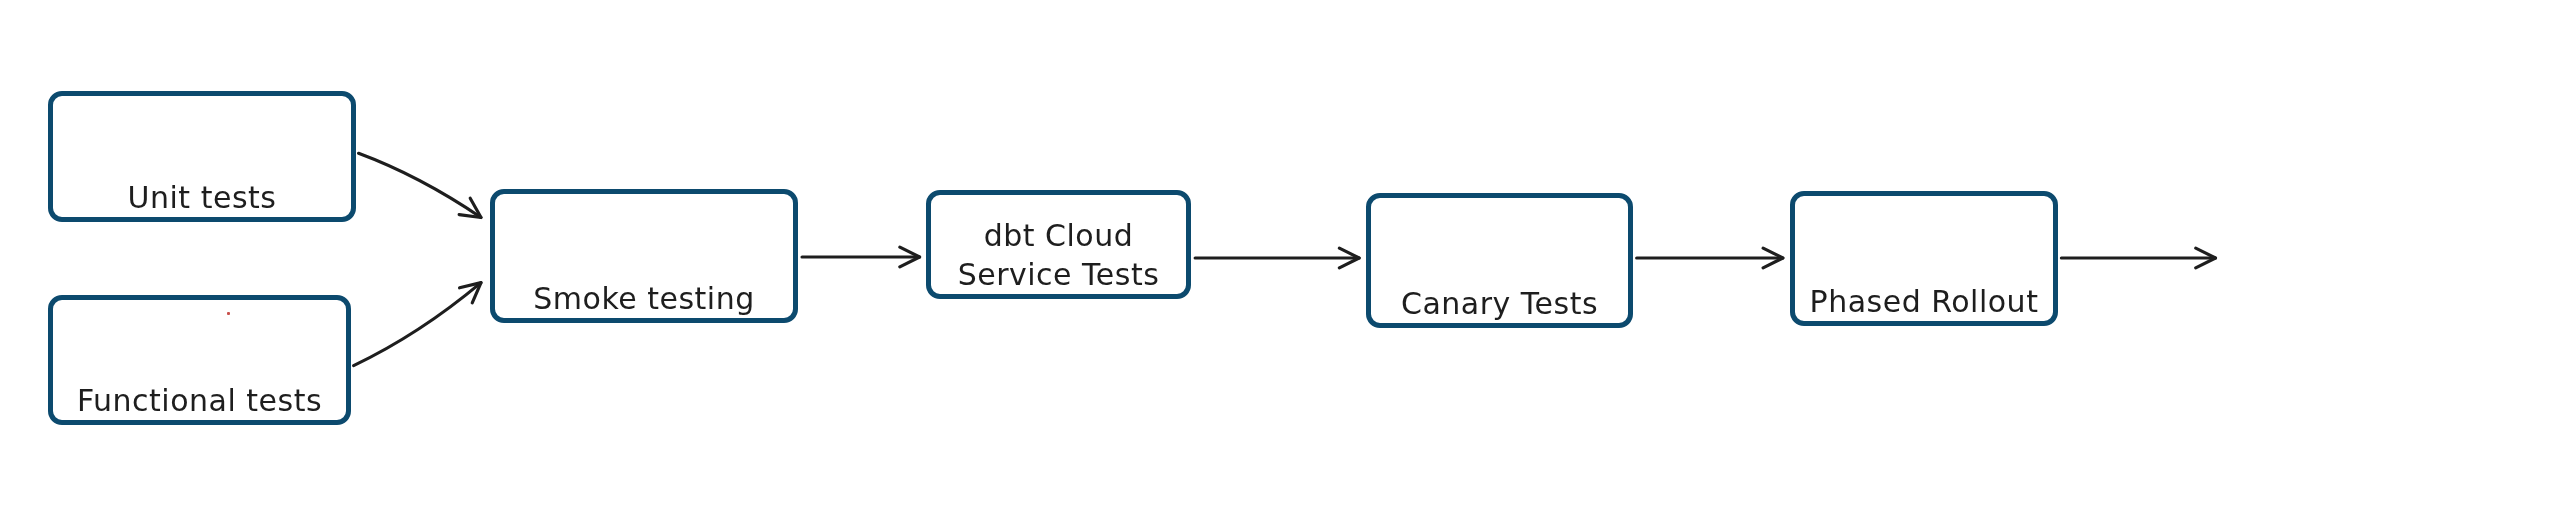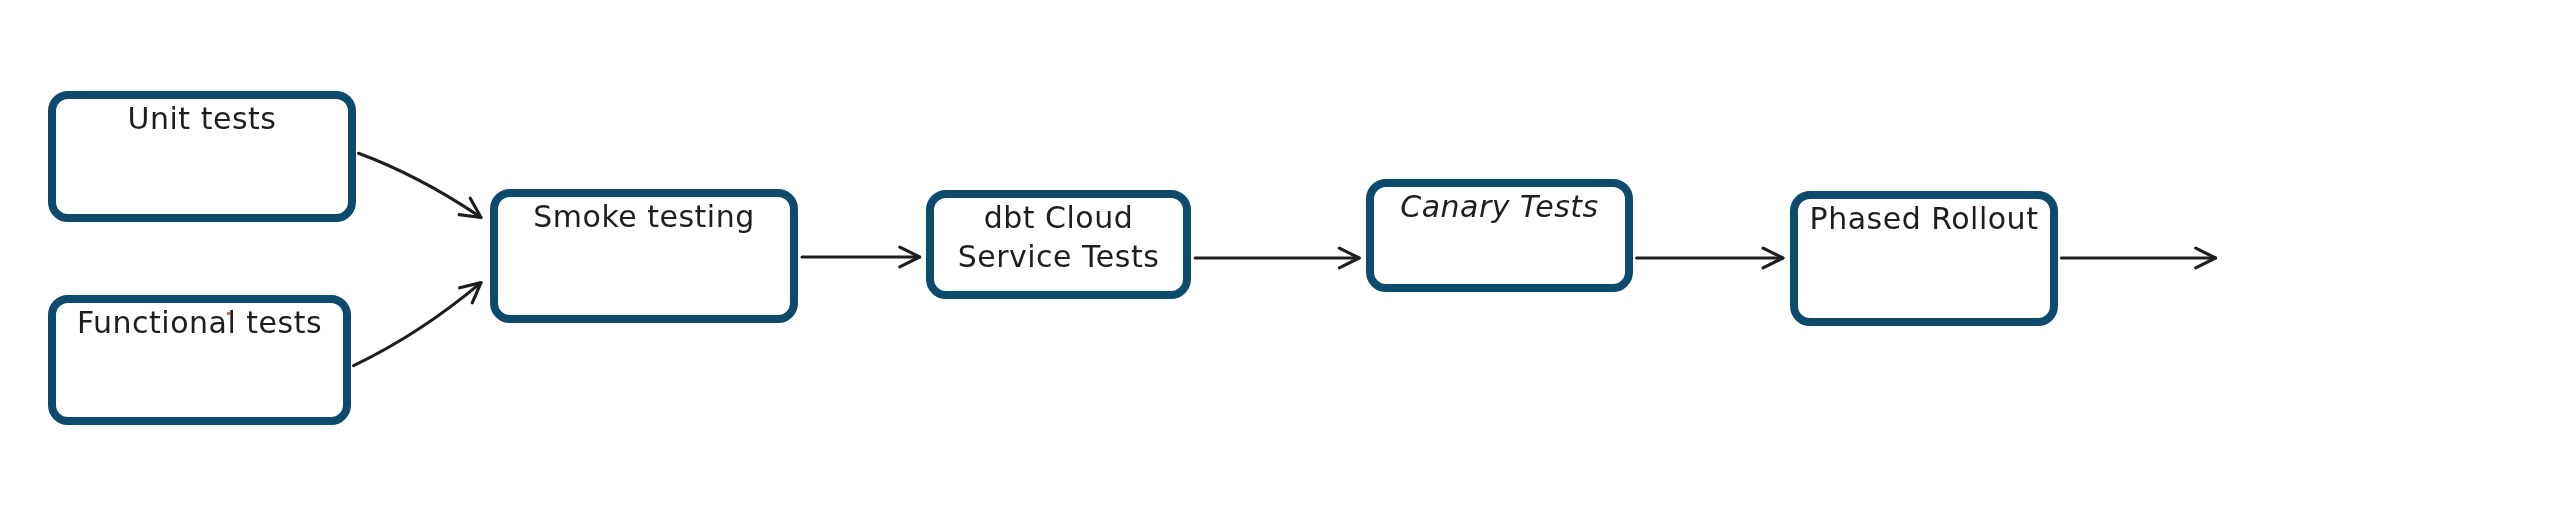--- a/index.html
+++ b/index.html
@@ -19,41 +19,41 @@
     position: absolute;
     left: 0;
     top: 0;
     width: 2576px;
     height: 510px;
     pointer-events: none;
   }
   .node {
     position: absolute;
     box-sizing: border-box;
-    border: 8px solid #0c4a6e;
-    border-radius: 20px;
+    border: 5px solid #0c4a6e;
+    border-radius: 14px;
     background: #ffffff;
     display: flex;
-    align-items: flex-start;
+    align-items: flex-end;
     justify-content: center;
     text-align: center;
   }
   .label {
     color: #1e1e1e;
     font-size: 30px;
     line-height: 1.3;
     white-space: pre-line;
     letter-spacing: 0.5px;
   }
   
   .n-unit       { left: 48px;   top: 91px;  width: 308px; height: 131px; }
   .n-functional { left: 48px;   top: 295px; width: 303px; height: 130px; }
   .n-smoke      { left: 490px;  top: 189px; width: 308px; height: 134px; }
   .n-dbt        { left: 926px;  top: 190px; width: 265px; height: 109px; }
-  .n-canary     { left: 1366px; top: 179px; width: 267px; height: 113px; font-style: italic; }
+  .n-canary     { left: 1366px; top: 193px; width: 267px; height: 135px; }
   .n-phased     { left: 1790px; top: 191px; width: 268px; height: 135px; }
   .n-you        { left: 2222px; top: 191px; width: 309px; height: 137px; }
   .speck {
     position: absolute;
     left: 227px;
     top: 312px;
     width: 3px;
     height: 3px;
     background: #c9524d;
     border-radius: 1px;

